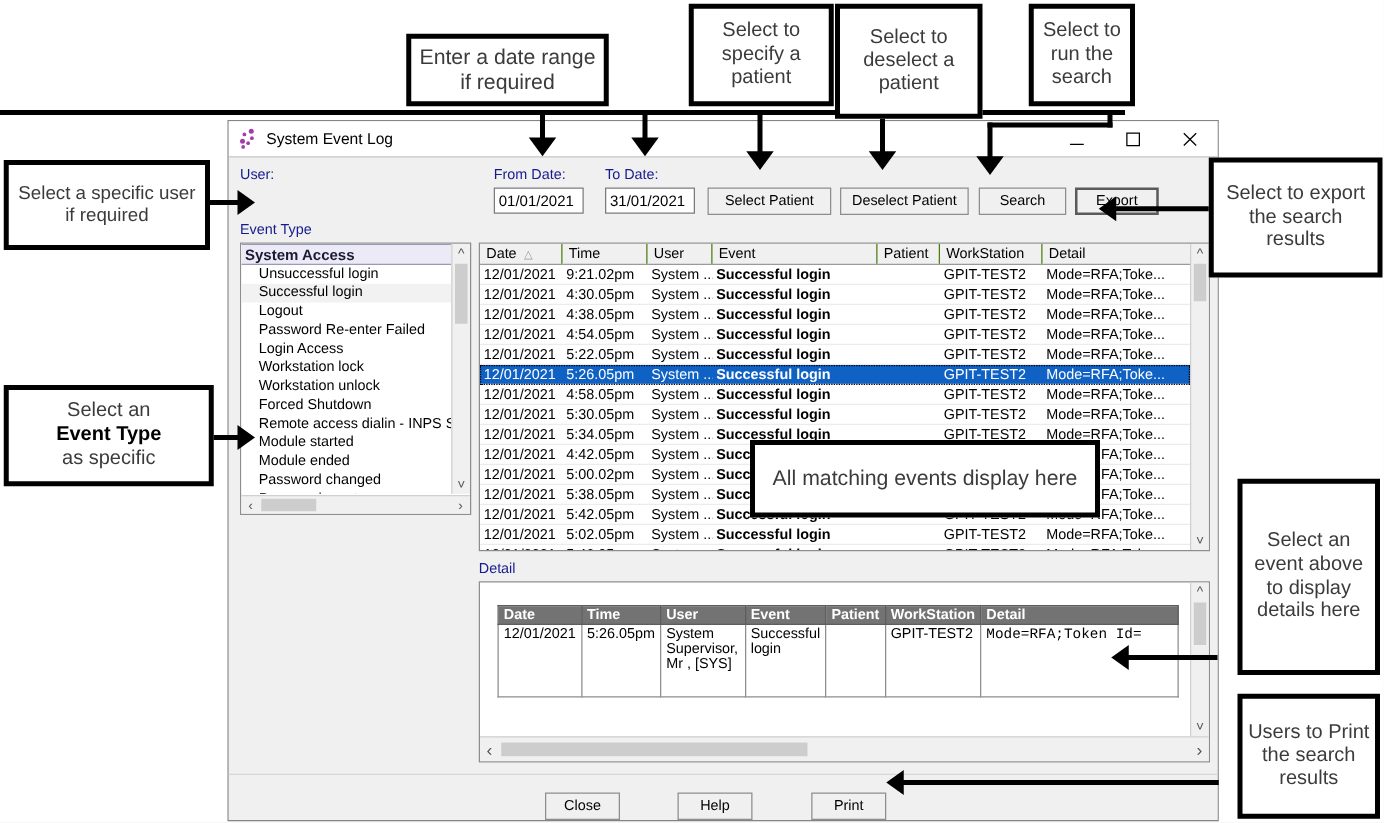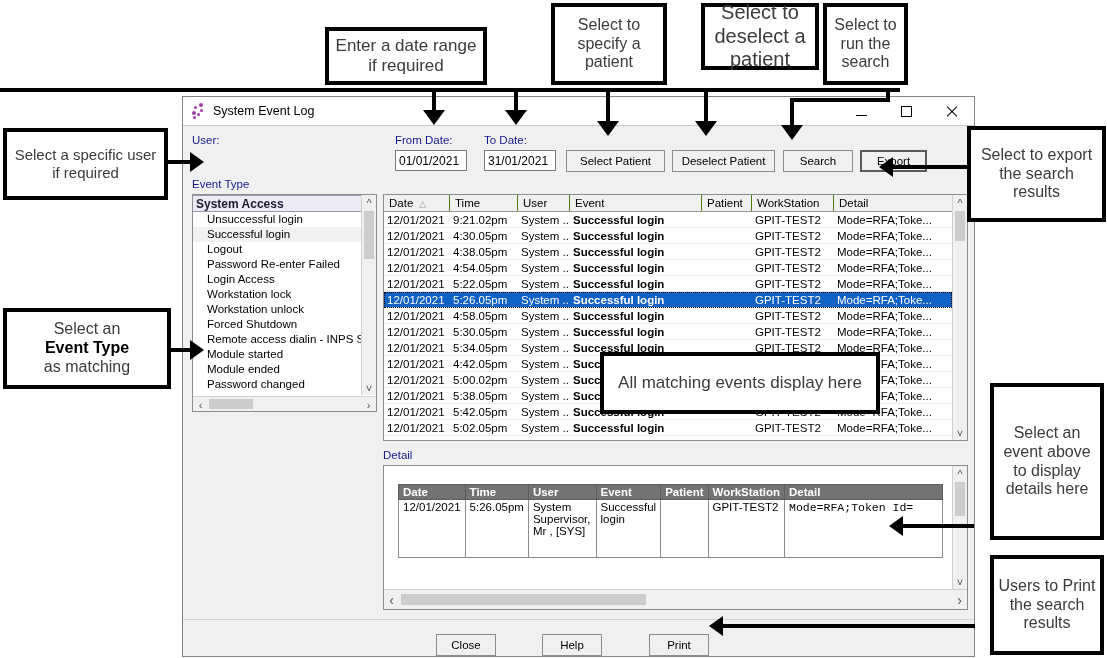--- a/index.html
+++ b/index.html
@@ -445,35 +445,35 @@
 </div>
 
 <div class="callout" style="left:325px; top:27px; width:162px; height:58px; font-size:17px;">
   <span>Enter a date range if required</span>
 </div>
 
 <div class="callout" style="left:551px; top:3px; width:116px; height:82px; font-size:16px;">
   <span>Select to specify a patient</span>
 </div>
 
-<div class="callout" style="left:701px; top:3px; width:118px; height:67px; font-size:20px;">
+<div class="callout" style="left:668px; top:3px; width:118px; height:92px; font-size:16px;">
   <span>Select to deselect a patient</span>
 </div>
 
 <div class="callout" style="left:823px; top:3px; width:85px; height:82px; font-size:16px;">
   <span>Select to run the search</span>
 </div>
 
 <div class="callout" style="left:967px; top:126px; width:139px; height:96px; font-size:16px;">
   <span>Select to export the search results</span>
 </div>
 
 <div class="callout" style="left:3px; top:308px; width:168px; height:81px; font-size:16px;">
   <span>
-    <span>Select an </span><b>Event Type</b><span> as matching</span>
+    <span>Select an </span><b>Event Type</b><span> as specific</span>
   </span>
 </div>
 
 <div class="callout" style="left:600px; top:352px; width:280px; height:62px; font-size:17px;">
   <span>All matching events display here</span>
 </div>
 
 <div class="callout" style="left:990px; top:383px; width:114px; height:157px; font-size:16px;">
   <span>Select an event above to display details here</span>
 </div>

